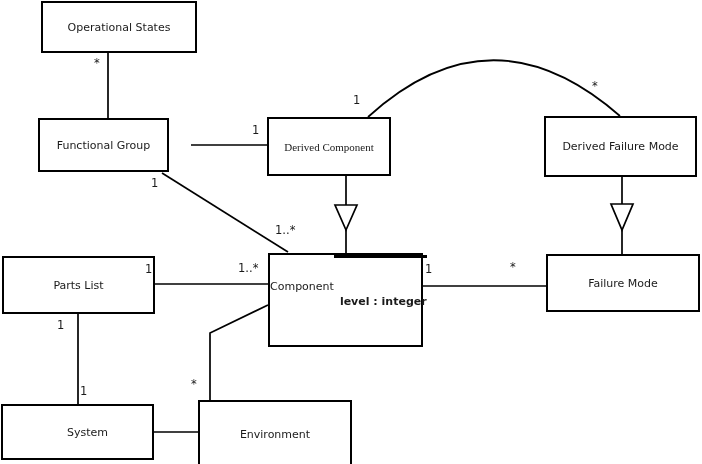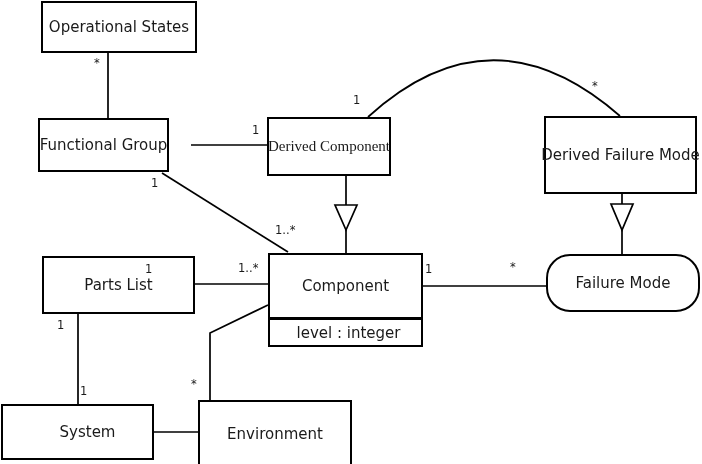--- a/index.html
+++ b/index.html
@@ -21,54 +21,55 @@
     top: 0;
   }
   .node {
     position: absolute;
     box-sizing: border-box;
     background: #ffffff;
     border: 2px solid #000000;
     display: flex;
     align-items: center;
     justify-content: center;
-    font-size: 15px;
+    font-size: 11px;
     color: #1a1a1a;
     text-align: center;
     white-space: nowrap;
   }
   .n-operational-states { left: 41px;  top: 1px;   width: 156px; height: 52px; }
   .n-functional-group   { left: 38px;  top: 118px; width: 131px; height: 54px; }
   .n-derived-component  { left: 267px; top: 117px; width: 124px; height: 59px; font-family: Liberation Serif, serif; }
-  .n-derived-failure-mode { left: 544px; top: 116px; width: 153px; height: 78px; }
-  .n-parts-list         { left: 2px;   top: 256px; width: 153px; height: 58px; margin-left: 40px; }
-  .n-failure-mode       { left: 546px; top: 254px; width: 154px; height: 58px; border-radius: 24px; }
+  .n-derived-failure-mode { left: 544px; top: 116px; width: 153px; height: 61px; }
+  .n-parts-list         { left: 2px;   top: 256px; width: 153px; height: 58px; }
+  .n-failure-mode       { left: 546px; top: 254px; width: 154px; height: 58px; }
   .n-system             { left: 1px;   top: 404px; width: 153px; height: 56px; padding-left: 20px; }
   .n-environment        { left: 198px; top: 400px; width: 154px; height: 68px; }
 
   .n-component {
     left: 268px; top: 253px; width: 155px; height: 94px;
-    flex-direction: column;
+    flex-direction: row;
     align-items: stretch;
     justify-content: flex-start;
     padding: 0;
   }
   .n-component .compartment-name {
     height: 62px;
     display: flex;
     align-items: center;
     justify-content: center;
   }
   .n-component .compartment-attrs {
     flex: 1;
     border-top: 3px solid #000000;
     display: flex;
     align-items: center;
     justify-content: center;
     padding-left: 6px;
+    font-weight: bold;
   }
   .mult {
     position: absolute;
     font-size: 11.5px;
     color: #1a1a1a;
     line-height: 12px;
     white-space: nowrap;
   }
   .m-os-star    { left: 94px;  top: 57px;  }
   .m-fg-dc      { left: 252px; top: 124px; }

